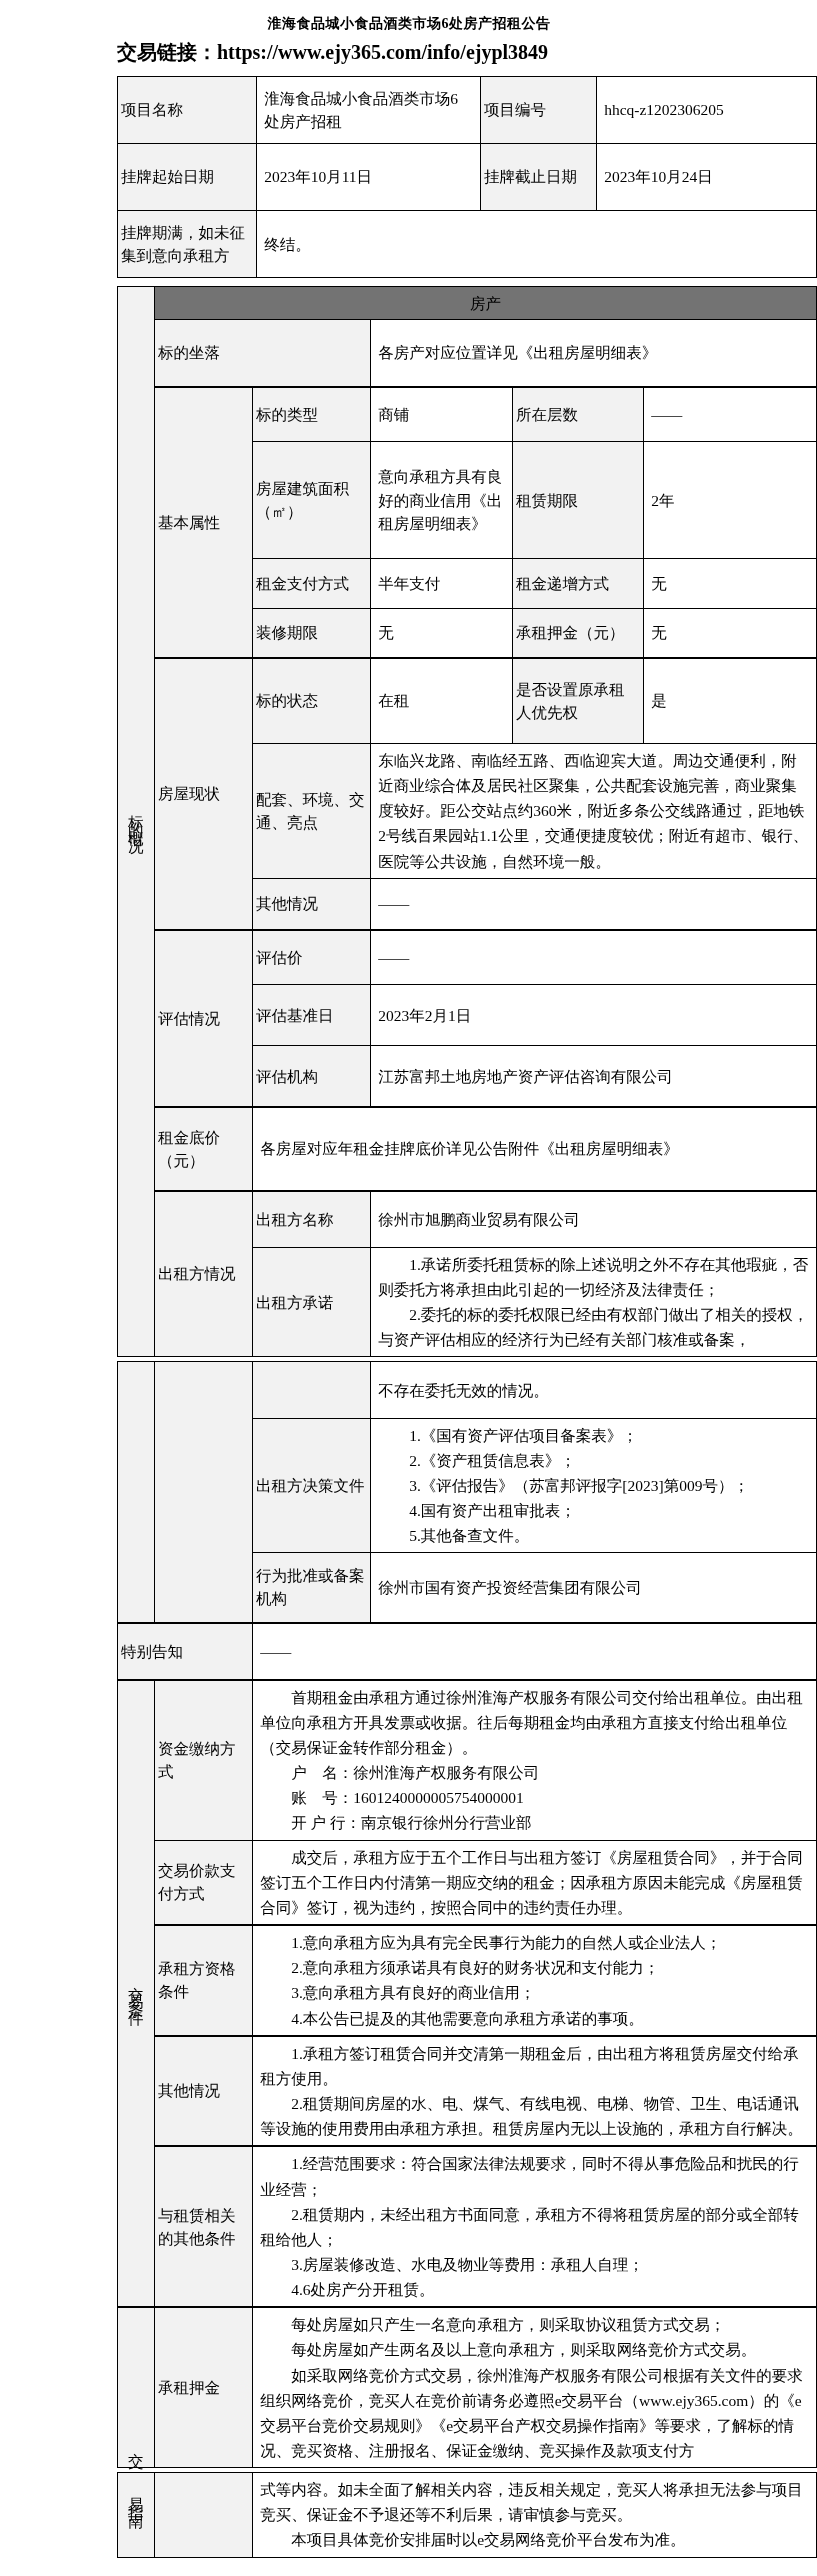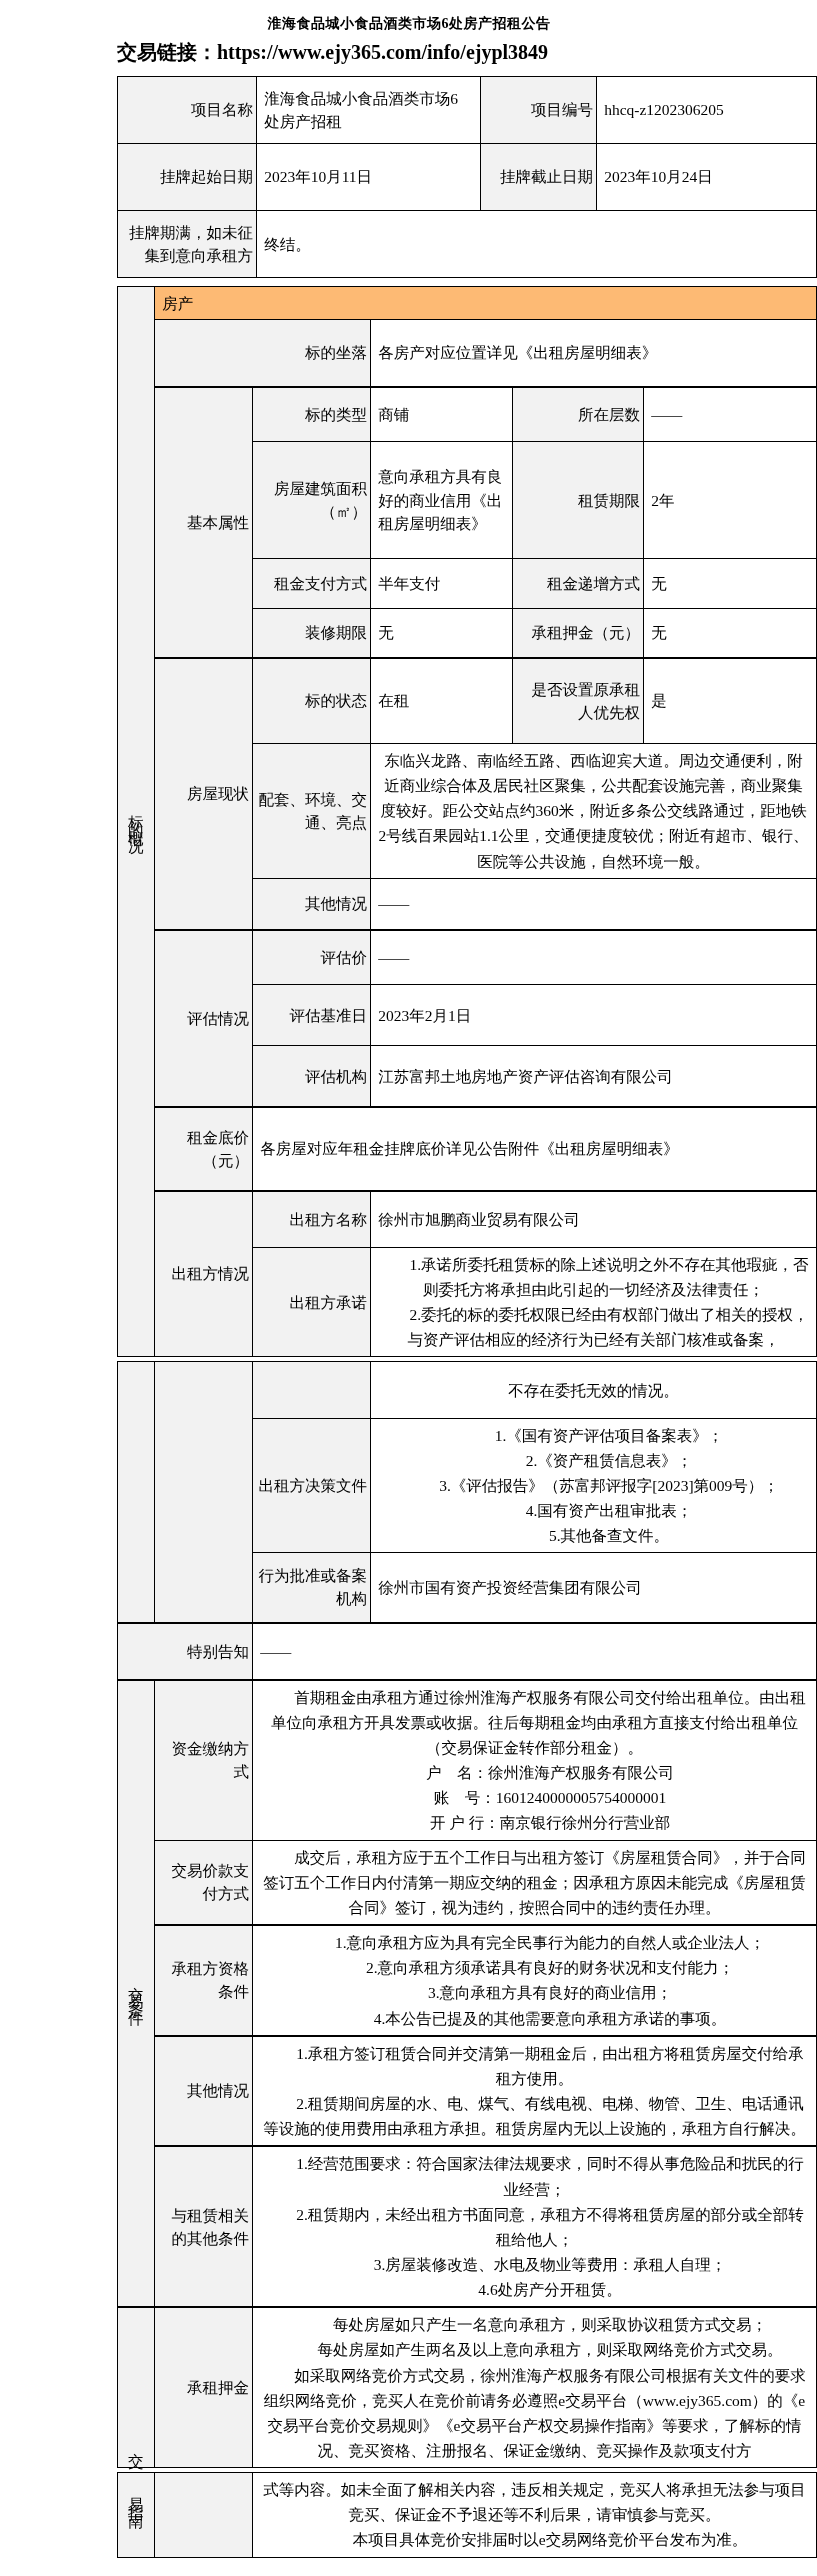--- a/index.html
+++ b/index.html
@@ -7,25 +7,25 @@
        font-size:15.5px;line-height:1.5;}
   .sheet{width:818px;}
   .title{margin:13.4px 0 3.1px 0;text-align:center;font-size:14px;font-weight:bold;letter-spacing:0.5px;}
   .linkline{margin:3.1px 0 5.2px 117px;font-size:20px;font-weight:bold;}
   table{border-collapse:collapse;table-layout:fixed;margin-left:117px;width:699px;}
   .blk{margin-top:8.2px;}
   .gap{margin-top:4px;}
   td{border:1px solid #000;padding:4.1px 7.2px;vertical-align:middle;word-break:break-all;}
   .tbl{border:1.5px solid #000;}
   tr.thick > td{border-top-width:2.1px;}
-  td.lab{background:#f2f2f2;text-align:right;padding:4.1px 3.1px;}
+  td.lab{background:#f2f2f2;text-align:left;padding:4.1px 3.1px;}
   td.val{background:#ffffff;text-align:left;}
   td.vc{text-align:left;}
-  td.hdr{background:#fdba74;}
-  td.para{white-space:pre-wrap;line-height:1.62;text-align:center;}
+  td.hdr{text-align:center;background:#737373;}
+  td.para{white-space:pre-wrap;line-height:1.62;}
   td.vert{background:#f2f2f2;text-align:center;padding:3.1px 0;}
   .vtext{writing-mode:vertical-lr;text-orientation:upright;letter-spacing:8.2px;display:inline-block;}
   td.vbottom{vertical-align:bottom;padding-bottom:12.4px;}
   td.vtop{vertical-align:top;padding-top:12.4px;}
   .h100{height:52px}.h45{height:23px}.h115{height:58px}.h90{height:45px}.h215{height:108px}
   .h80{height:40px}.h150{height:76px}.h85{height:42px}.h95{height:47px}.h145{height:73px}
   .h120{height:60px}
 </style>
 </head>
 <body>

